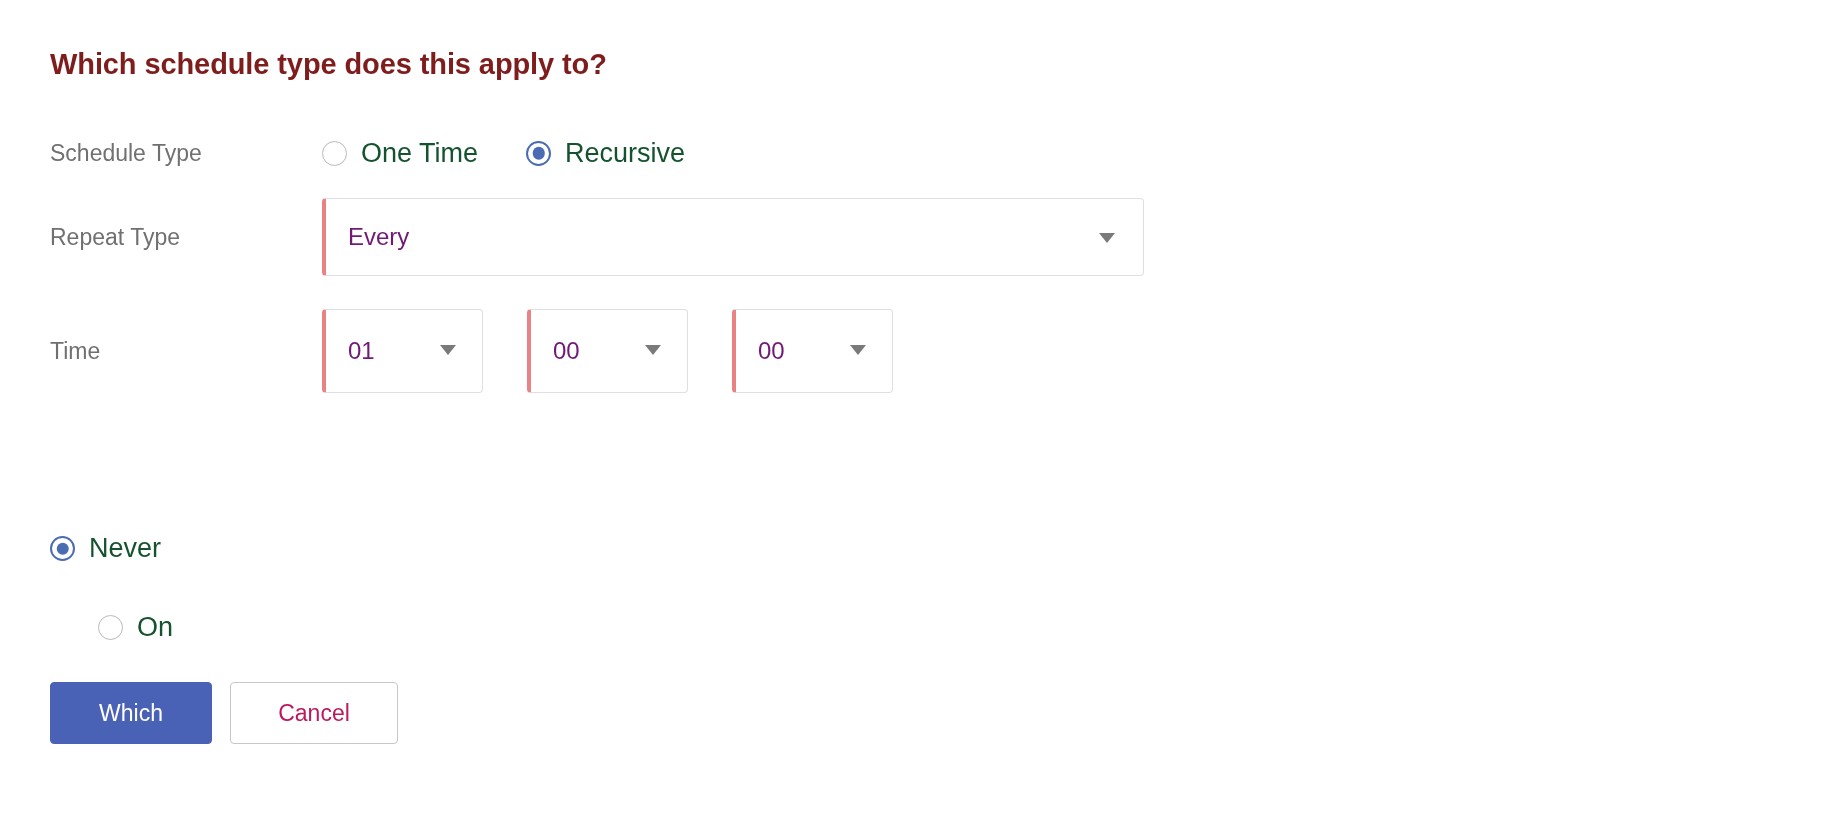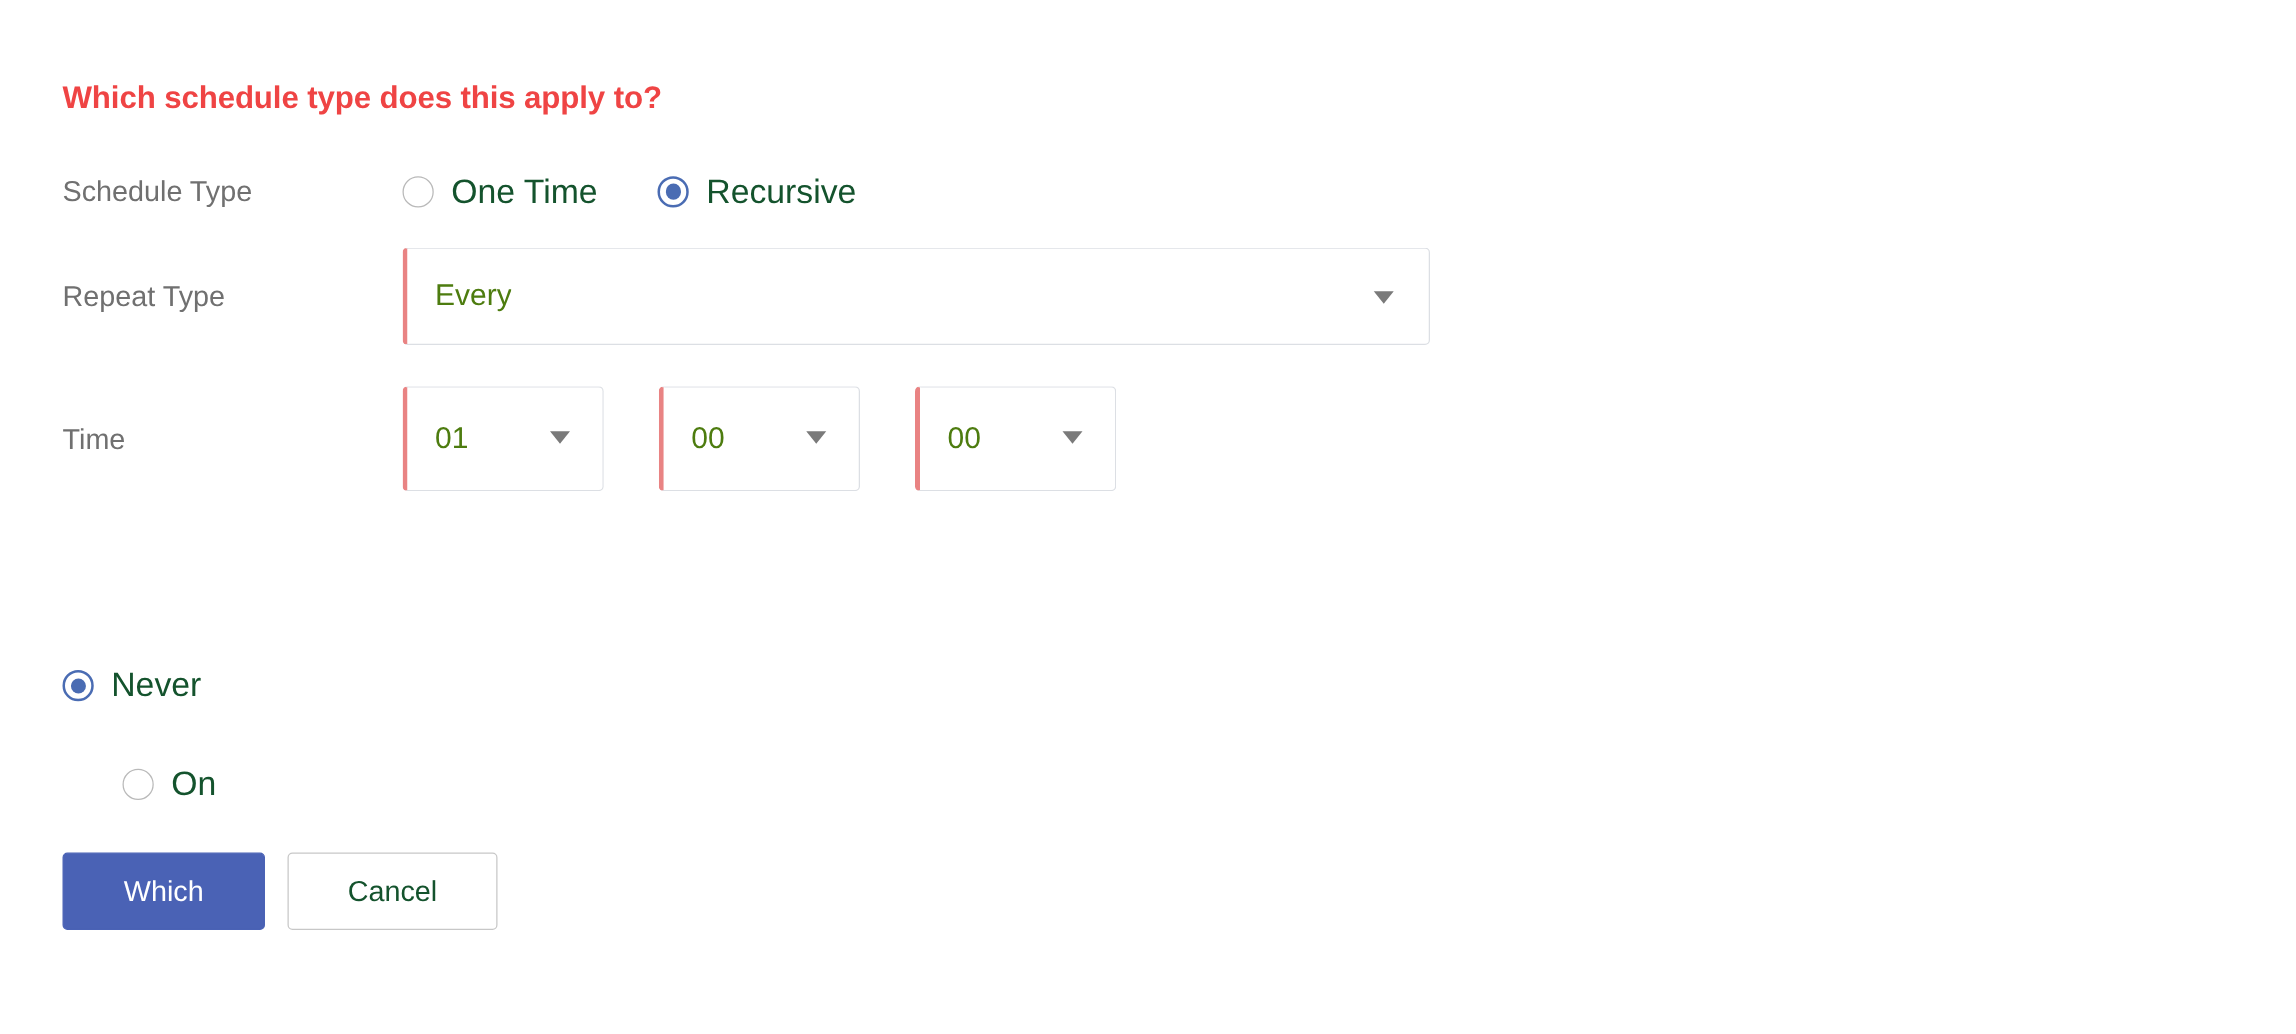--- a/index.html
+++ b/index.html
@@ -21,26 +21,25 @@
     left: 0;
     top: 0;
     width: 1837px;
     height: 827px;
     background: #ffffff;
   }
 
   
   .section-heading {
     position: absolute;
-    font-size: 25px;
+    font-size: 29px;
     font-weight: bold;
-    color: #ef4444;
+    color: #7f1d1d;
     letter-spacing: -0.1px;
     white-space: nowrap;
-    margin-top: 16px;
   }
   #heading-schedule { left: 50px; top: 48px; }
   #heading-end      { left: 50px; top: 467px; }
 
   
   .field-row {
     position: absolute;
     left: 50px;
     display: flex;
     align-items: center;
@@ -110,21 +109,21 @@
     background: #ffffff;
     border: 1px solid #dcdfe4;
     border-left: 4px solid #e98383;
     border-radius: 4px;
     display: flex;
     align-items: center;
     cursor: pointer;
   }
   .select-value {
     font-size: 24px;
-    color: #4d7c0f;
+    color: #701a75;
     white-space: nowrap;
     overflow: hidden;
   }
   .select-caret {
     position: absolute;
     width: 0;
     height: 0;
     border-left: 8px solid transparent;
     border-right: 8px solid transparent;
     border-top: 10px solid #7a7a7a;
@@ -180,21 +179,21 @@
     width: 162px;
     background: #4a62b5;
     border: 1px solid #4a62b5;
     color: #ffffff;
   }
   #btn-cancel {
     width: 168px;
     margin-left: 18px;
     background: #ffffff;
     border: 1px solid #c7c7c7;
-    color: #14532d;
+    color: #be185d;
   }
 </style>
 </head>
 <body>
 
 <div class="form-root">
 
   <div id="heading-schedule" class="section-heading">Which schedule type does this apply to?</div>
 
   <div id="row-schedule-type" class="field-row">

